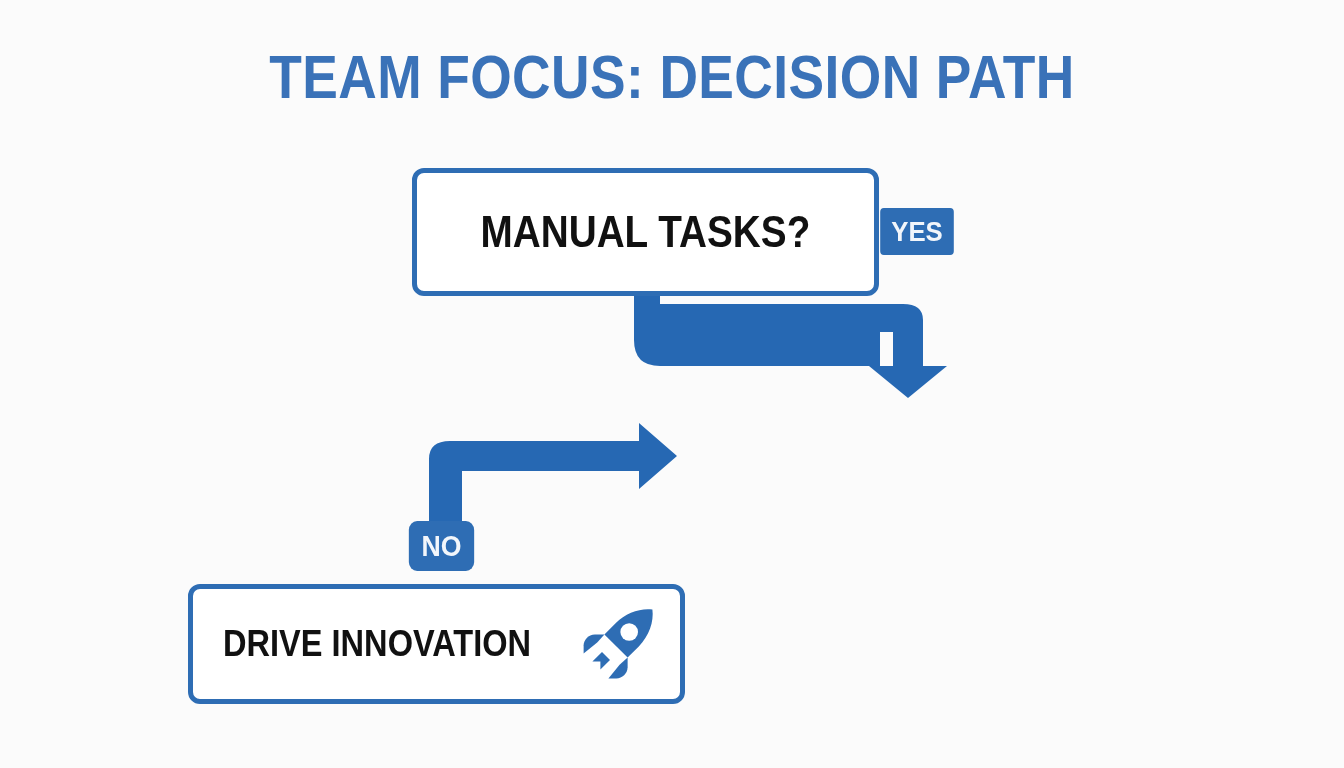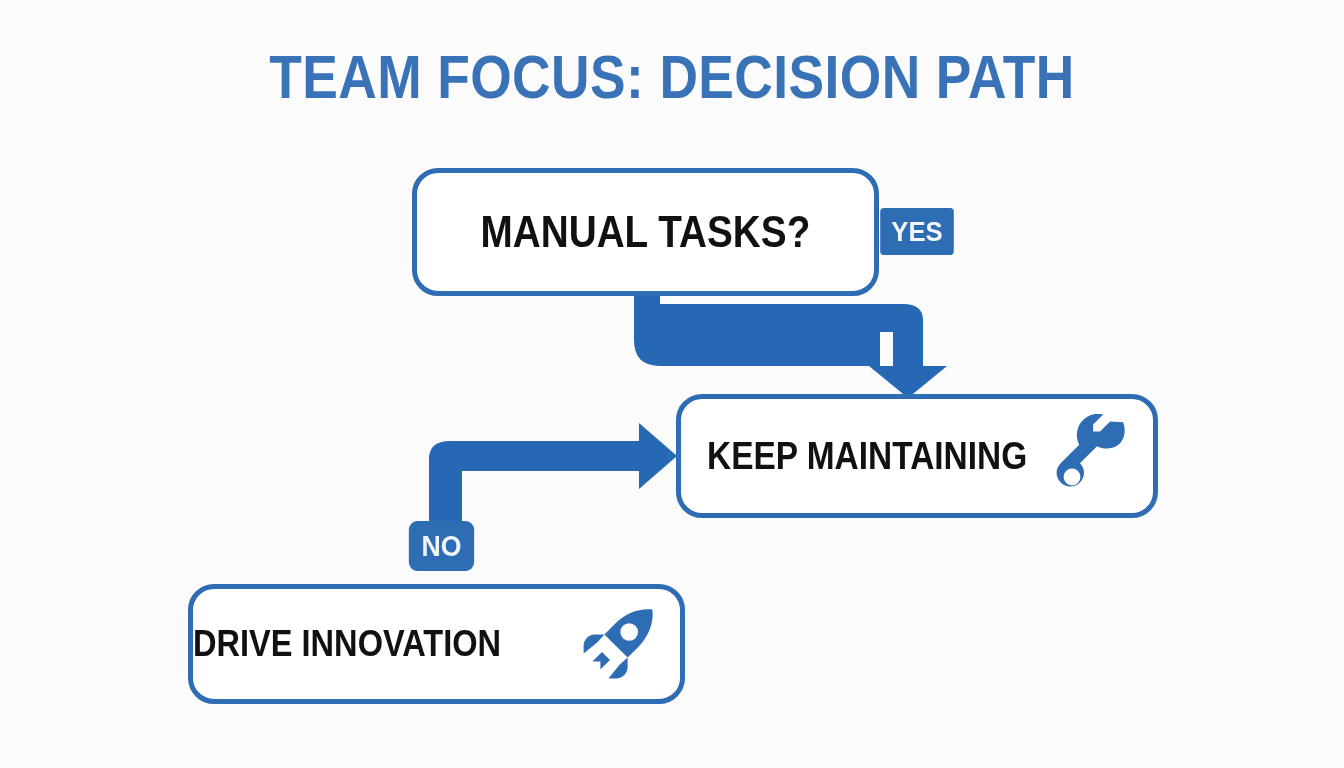--- a/index.html
+++ b/index.html
@@ -41,21 +41,21 @@
     transform: scaleX(0.86);
     transform-origin: center top;
     white-space: nowrap;
     line-height: 1.05;
   }
   .node-box {
     position: absolute;
     box-sizing: border-box;
     background: #ffffff;
     border: 5px solid #2e6db4;
-    border-radius: 26px;
+    border-radius: 12px;
     display: flex;
     align-items: center;
     z-index: 3;
   }
   .node-label {
     color: #111111;
     font-weight: bold;
     white-space: nowrap;
     transform: scaleX(0.88);
   }
@@ -81,20 +81,21 @@
   #box-keep .node-label {
     font-size: 38px;
     transform-origin: left center;
   }
   #box-drive {
     left: 188px;
     top: 584px;
     width: 497px;
     height: 120px;
     justify-content: flex-start;
+    padding-left: 30px;
   }
   #box-drive .node-label {
     font-size: 37px;
     transform-origin: left center;
   }
   .node-icon {
     position: absolute;
     display: block;
   }
   #icon-wrench {
@@ -190,44 +191,20 @@
                Z" fill="#2668b3"></path>
     </g>
   </svg>
 
   <div class="node-box" id="box-manual">
     <span class="node-label">MANUAL TASKS?</span>
   </div>
 
   <div class="edge-badge" id="badge-yes">YES</div>
 
-  <div class="node-box" id="box-keep">
-    <span class="node-label">KEEP MAINTAINING</span>
-    <svg class="node-icon" id="icon-wrench" viewBox="0 0 100 100" xmlns="http://www.w3.org/2000/svg">
-      <g fill="#2e6db4">
-        <path d="M 83 14
-                 L 70 27
-                 L 61 27
-                 L 61 18
-                 L 74 5
-                 C 60 1 45 10 41 24
-                 C 39 31 40 38 43 44
-                 L 19 68
-                 C 12 75 12 86 19 93
-                 C 26 100 37 100 44 93
-                 C 51 86 51 75 44 68
-                 L 44 68
-                 L 66 46
-                 C 72 49 79 50 86 48
-                 C 100 44 105 29 100 15
-                 Z" transform="translate(-6,-4) scale(0.92)"></path>
-        <circle cx="25" cy="75" r="10" fill="#ffffff"></circle>
-      </g>
-    </svg>
-  </div>
 
   <div class="edge-badge" id="badge-no">NO</div>
 
   <div class="node-box" id="box-drive">
     <span class="node-label">DRIVE INNOVATION</span>
     <svg class="node-icon" id="icon-rocket" viewBox="0 0 100 100" xmlns="http://www.w3.org/2000/svg">
       <g fill="#2e6db4">
 
         <path d="M 93 7
                  C 78 5 60 11 47 24

